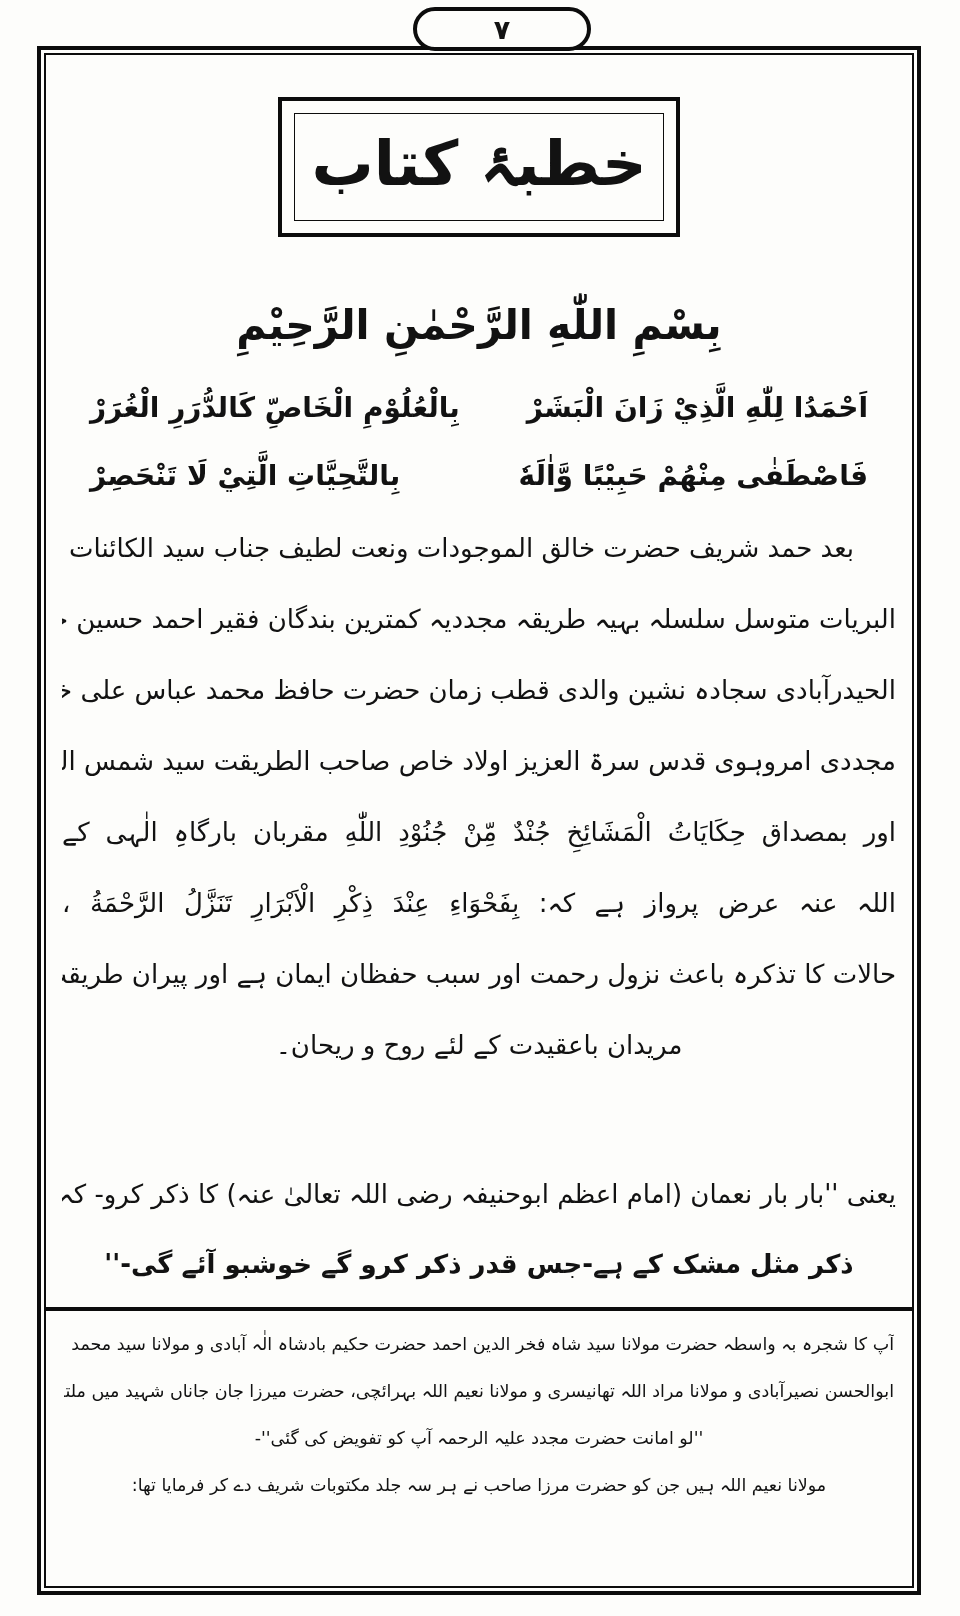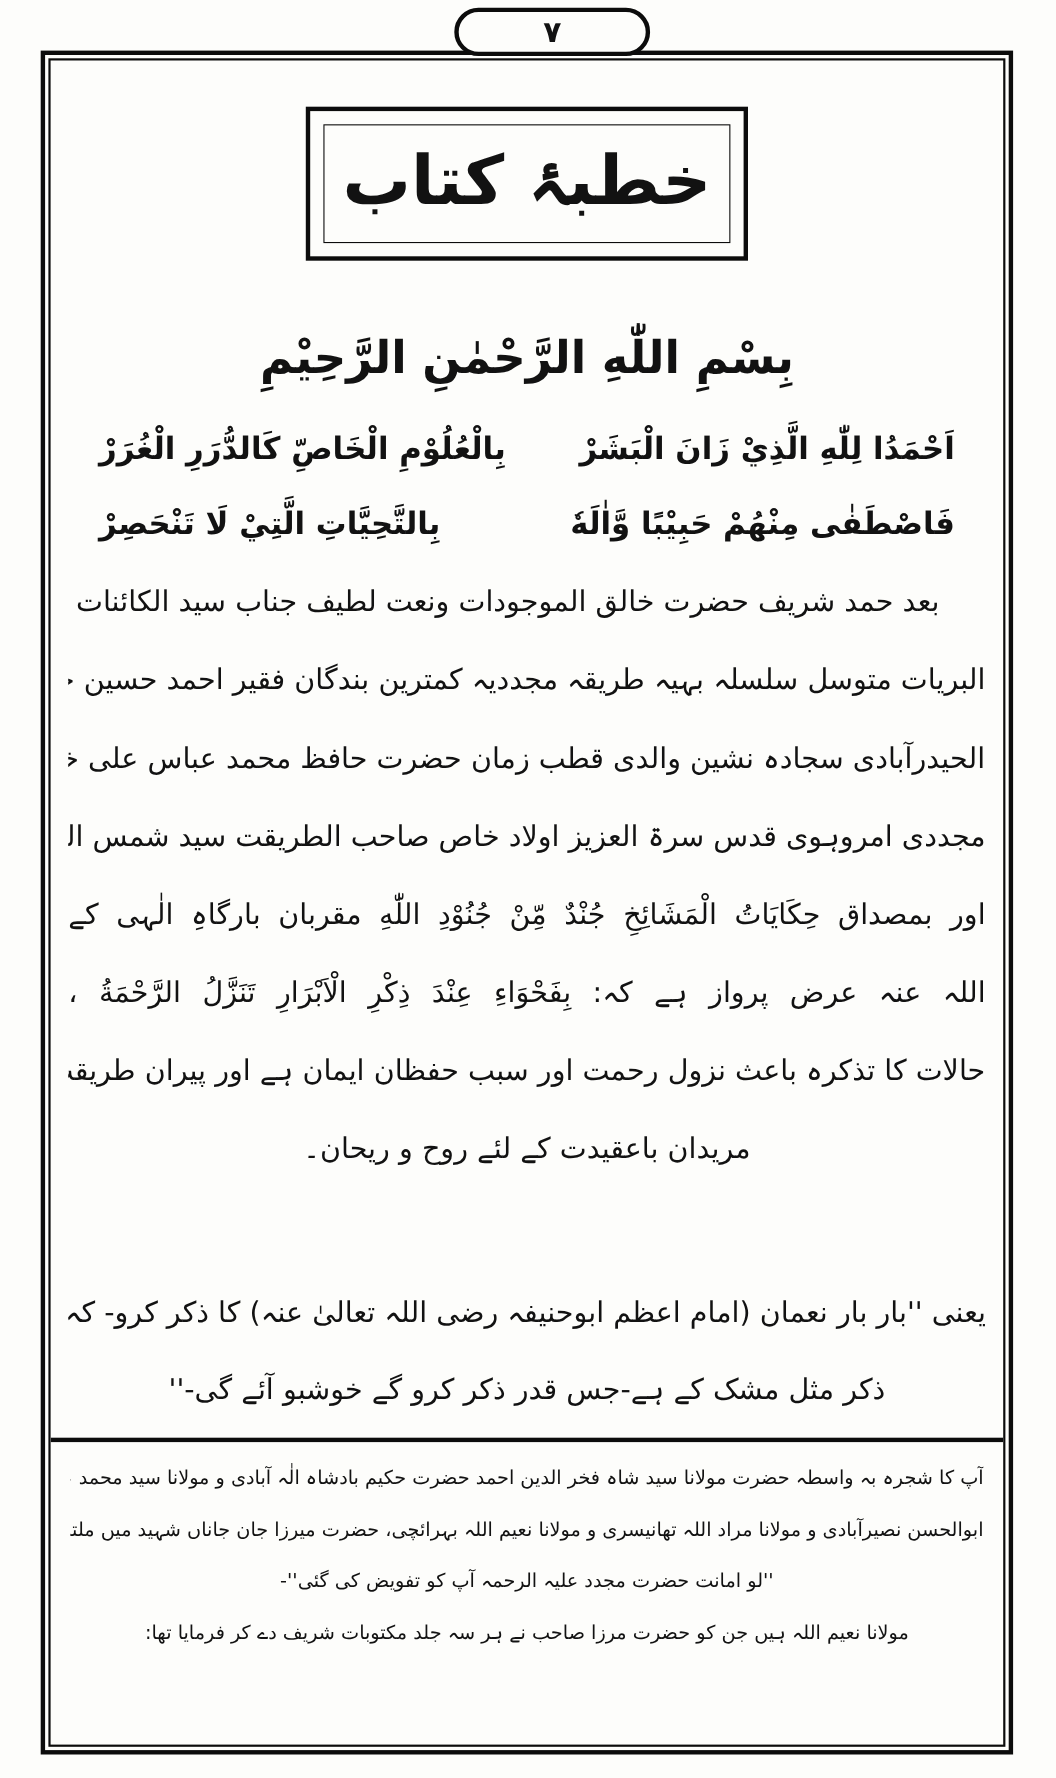--- a/index.html
+++ b/index.html
@@ -77,21 +77,21 @@
   
   .verse-row.naat { margin-top: 8px; height: 70px; }
 
   
   .translation { font-size: 26px; }
   .translation-line {
     height: 70px; line-height: 70px;
     text-align: justify; text-align-last: justify;
     white-space: nowrap; overflow: hidden;
   }
-  .translation-line.centered { text-align: left; text-align-last: center; }
+  .translation-line.centered { text-align: left; text-align-last: center; font-weight: bold; }
 
   
   .footnote-divider {
     margin: 8px -16px 0; height: 0;
     border-top: 4px solid #0c0c0c;
   }
   .footnote { padding: 10px 2px 0; font-size: 17.5px; }
   .footnote-line {
     height: 47px; line-height: 47px;
     text-align: justify; text-align-last: justify;

